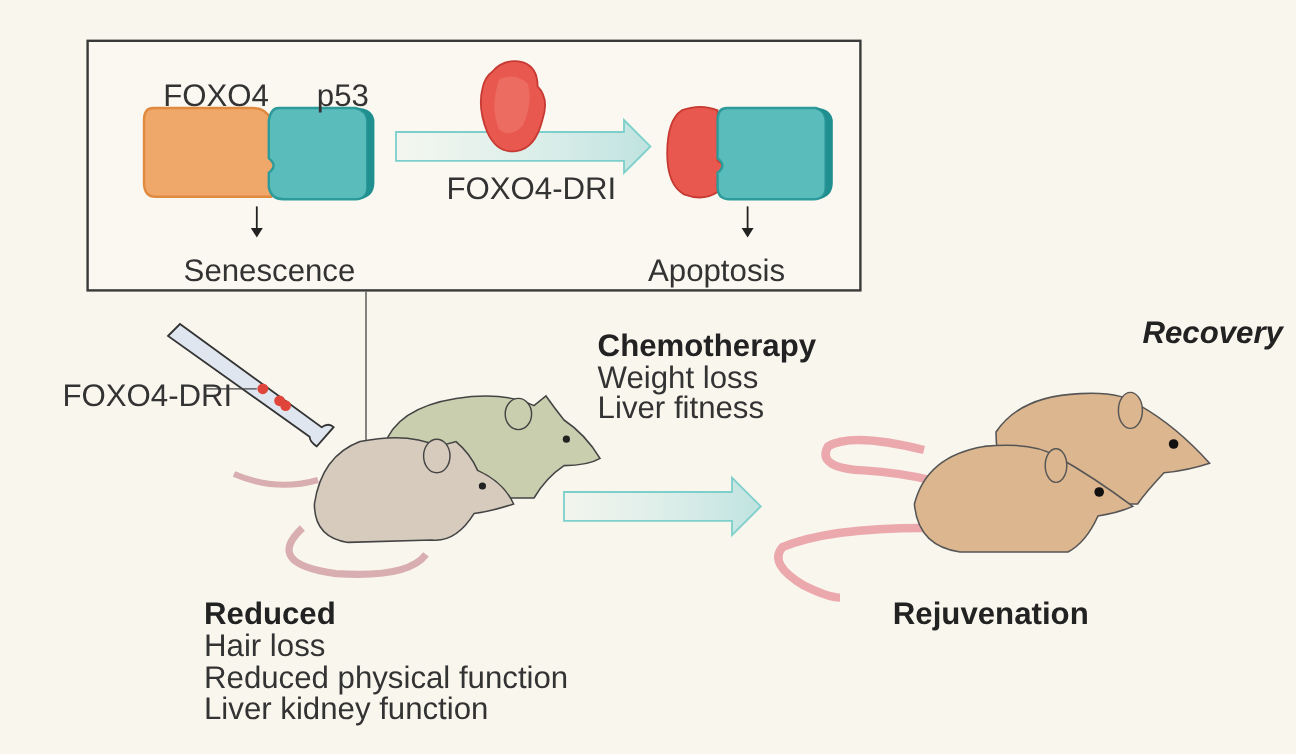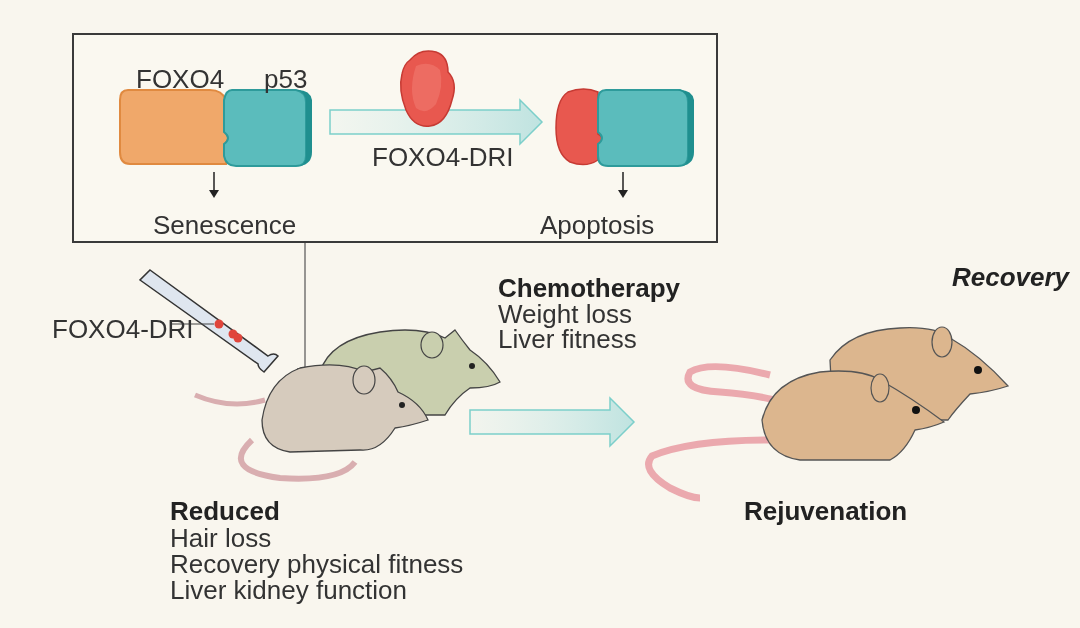--- a/index.html
+++ b/index.html
@@ -108,17 +108,17 @@
 <div class="abs lbl" style="left:540px;top:210px;">Apoptosis</div>
 
 <div class="abs lbl" style="left:52px;top:314px;">FOXO4-DRI</div>
 
 <div class="abs lbl bold" style="left:498px;top:273px;">Chemotherapy</div>
 <div class="abs lbl" style="left:498px;top:299px;">Weight loss</div>
 <div class="abs lbl" style="left:498px;top:324px;">Liver fitness</div>
 
 <div class="abs lbl bold" style="left:170px;top:496px;">Reduced</div>
 <div class="abs lbl" style="left:170px;top:523px;">Hair loss</div>
-<div class="abs lbl" style="left:170px;top:549px;">Recovery physical fitness</div>
+<div class="abs lbl" style="left:170px;top:549px;">Reduced physical function</div>
 <div class="abs lbl" style="left:170px;top:575px;">Liver kidney function</div>
 
 <div class="abs lbl bold" style="left:952px;top:262px;font-style:italic;">Recovery</div>
 <div class="abs lbl bold" style="left:744px;top:496px;text-align:right;">Rejuvenation</div>
 
 </body></html>

